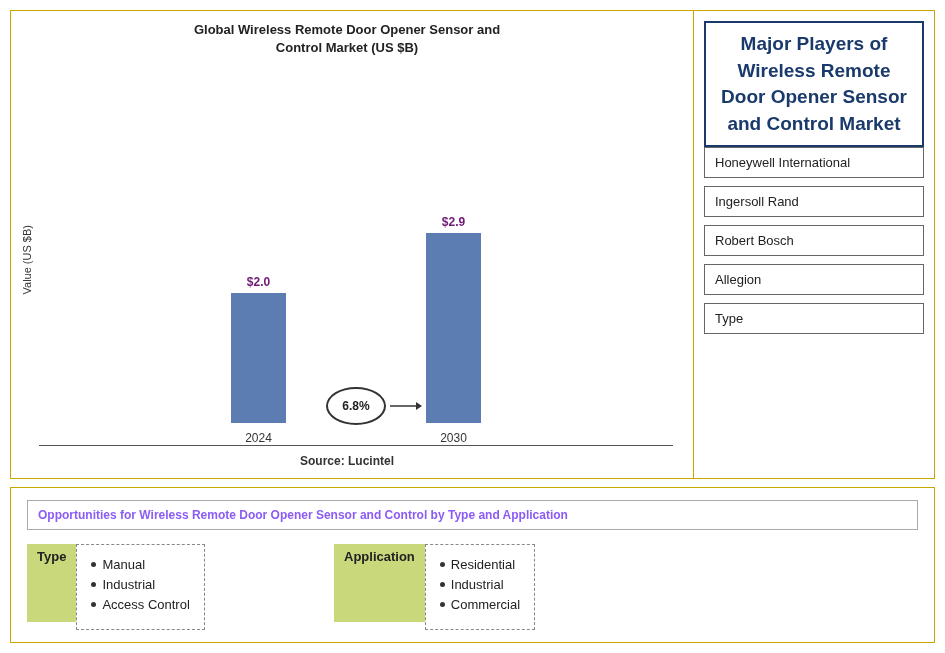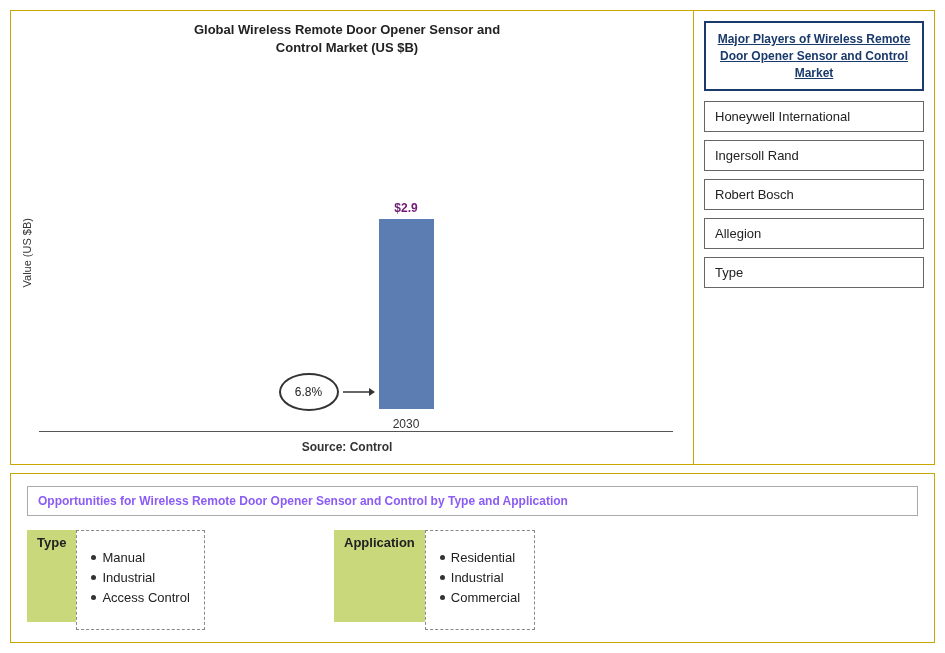--- a/index.html
+++ b/index.html
@@ -126,21 +126,21 @@
 
     .cagr-ellipse {
       width: 60px;
       height: 38px;
       border: 2px solid #333;
       border-radius: 50%;
       display: flex;
       align-items: center;
       justify-content: center;
       font-size: 12px;
-      font-weight: normal;
+      font-weight: bold;
       color: #222;
       background: rgba(255,255,255,0.8);
       position: relative;
     }
 
     
     .cagr-arrow {
       position: absolute;
       right: -38px;
       top: 50%;
@@ -154,26 +154,24 @@
       display: flex;
       flex-direction: column;
       align-items: center;
     }
 
     .players-title-box {
       border: 2px solid #1a3a6b;
       padding: 8px 10px;
       text-align: center;
       font-weight: bold;
-      font-size: 12px;
+      font-size: 19px;
       color: #1a3a6b;
       width: 100%;
-      margin-bottom: 10px;
       line-height: 1.4;
-      text-decoration: underline;
     }
 
     .player-item {
       border: 1.5px solid #666;
       padding: 7px 10px;
       font-size: 13px;
       color: #222;
       width: 100%;
       margin-bottom: 8px;
     }
@@ -211,21 +209,21 @@
       text-align: center;
       font-weight: bold;
       font-size: 13px;
       padding: 5px 10px;
       margin-bottom: 8px;
       color: #222;
     }
 
     .col-items-box {
       border: 1.5px dashed #888;
-      padding: 19px 14px;
+      padding: 12px 14px;
     }
 
     .col-item {
       font-size: 13px;
       color: #222;
       margin-bottom: 5px;
       display: flex;
       align-items: center;
       gap: 6px;
     }
@@ -248,20 +246,25 @@
     <div class="chart-area">
       <div class="chart-title" style="white-space: pre-line;">Global Wireless Remote Door Opener Sensor and
 Control Market (US $B)</div>
 
       <div class="chart-wrapper">
         <div class="y-axis-label">Value (US $B)</div>
 
         <div class="chart-inner">
           <div class="bars-container">
 
+            <div class="bar-group">
+              <div class="bar-value">$2.0</div>
+              <div class="bar" style="height:130px;"></div>
+              <div class="bar-label">2024</div>
+            </div>
 
             <div style="position:relative; display:flex; align-items:flex-end; margin-bottom: 20px;">
               <div class="cagr-ellipse">
                 <span>6.8%</span>
 
                 <svg class="cagr-arrow" width="32" height="14" viewBox="0 0 32 14">
                   <line x1="0" y1="7" x2="26" y2="7" stroke="#333" stroke-width="1.5"></line>
                   <polygon points="26,3 32,7 26,11" fill="#333"></polygon>
                 </svg>
               </div>
@@ -271,21 +274,21 @@
               <div class="bar-value">$2.9</div>
               <div class="bar" style="height:190px;"></div>
               <div class="bar-label">2030</div>
             </div>
 
           </div>
           <div class="x-axis-line"></div>
         </div>
       </div>
 
-      <div class="source-label">Source: Control</div>
+      <div class="source-label">Source: Lucintel</div>
     </div>
 
     <div class="players-area">
       <div class="players-title-box">Major Players of Wireless Remote Door Opener Sensor and Control Market</div>
       <div class="player-item">Honeywell International</div>
       <div class="player-item">Ingersoll Rand</div>
       <div class="player-item">Robert Bosch</div>
       <div class="player-item">Allegion</div>
       <div class="player-item">Type</div>
     </div>

